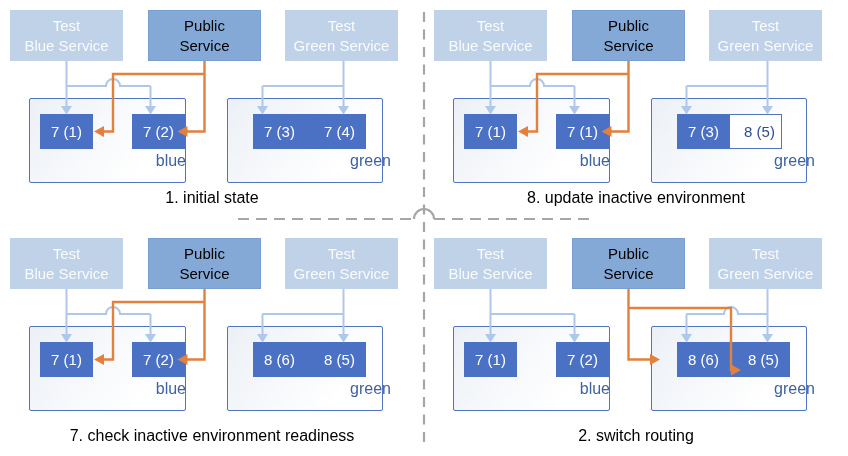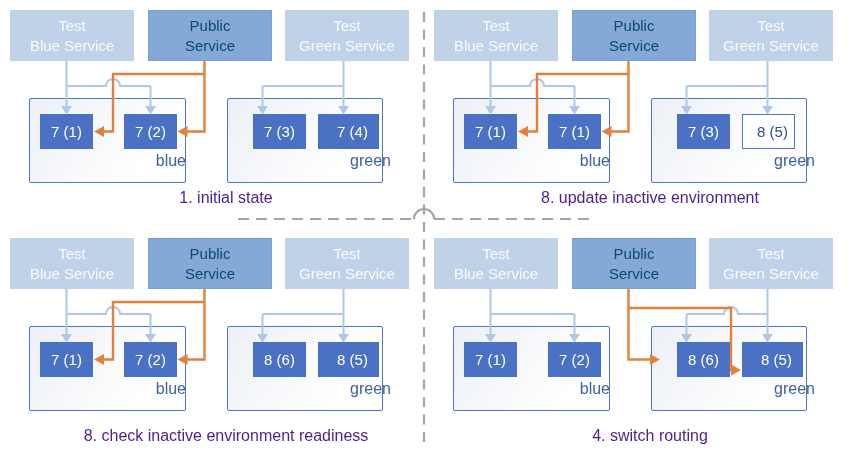--- a/index.html
+++ b/index.html
@@ -7,50 +7,50 @@
     position:relative; width:848px; height:456px; background:#ffffff;
     font-family:"Liberation Sans", sans-serif; overflow:hidden;
   }
   .panel { position:absolute; width:424px; height:228px; }
   .arrows { position:absolute; left:0; top:0; width:424px; height:228px; pointer-events:none; z-index:3; }
   .lb  { stroke:#afc7e8; stroke-width:2; fill:none; }
   .lbh { fill:#afc7e8; }
   .or  { stroke:#e2803c; stroke-width:2.4; fill:none; }
   .orh { fill:#e2803c; }
   .svc {
-    position:absolute; top:10px; height:51px; width:124px; z-index:1;
+    position:absolute; top:10px; height:51px; width:113px; z-index:1;
     display:flex; flex-direction:column; align-items:center; justify-content:center;
     font-size:15px; line-height:1.3; text-align:center;
   }
   .svc.light  { background:#c0d2e8; color:#f8fbff; }
-  .svc.public { background:#85a9d7; color:#0c4a6e; border:1px solid #7aa0d0; box-sizing:border-box; }
+  .svc.public { background:#85a9d7; color:#000000; border:1px solid #7aa0d0; box-sizing:border-box; }
   .env {
     position:absolute; top:98px; height:85px; box-sizing:border-box; z-index:1;
     border:1.5px solid #4f74c2; border-radius:2px;
     background:linear-gradient(125deg,#ecf0f6 0%,#ffffff 75%);
   }
   .env.blue-env  { left:29px;  width:157px; }
   .env.green-env { left:227px; width:156px; }
   .pod {
     position:absolute; top:114px; width:53px; height:35px; z-index:2;
     background:#4b71c5; color:#ffffff; display:flex; align-items:center; justify-content:center;
     font-size:15px;
   }
   .pod.outline { background:#ffffff; border:1.5px solid #4f74c2; color:#2e4d8f; box-sizing:border-box; }
-  .pod.p1 { left:40px; }  .pod.p2 { left:124px; }
-  .pod.p3 { left:253px; } .pod.p4 { left:318px;padding-left:8px; }
+  .pod.p1 { left:40px; }  .pod.p2 { left:132px; }
+  .pod.p3 { left:253px; } .pod.p4 { left:305px;padding-left:8px; }
   .env-label {
     position:absolute; top:152px; z-index:2; text-align:right;
     font-size:16px; color:#3f62a0;
   }
   .env-label.blue-lbl  { left:29px;  width:157px; }
   .env-label.green-lbl { left:227px; width:164px; }
   .title {
-    position:absolute; top:189px; left:14px; width:100%; z-index:2;
-    text-align:center; font-size:16px; color:#4c1d95;
+    position:absolute; top:189px; left:0; width:100%; z-index:2;
+    text-align:center; font-size:16px; color:#000000;
   }
   .panel-bottom .title { top:199px; }
   .dividers { position:absolute; left:0; top:0; z-index:4; pointer-events:none; }
   .dash { stroke:#a6a6a6; stroke-width:2.2; fill:none; }
 </style>
 </head>
 <body>
 
 <div class="stage">
 
@@ -138,21 +138,21 @@
       <span>Green Service</span>
     </div>
     <div class="env blue-env"></div>
     <div class="env green-env"></div>
     <div class="pod p1">7 (1)</div>
     <div class="pod p2">7 (2)</div>
     <div class="pod p3">8 (6)</div>
     <div class="pod p4">8 (5)</div>
     <div class="env-label blue-lbl">blue</div>
     <div class="env-label green-lbl">green</div>
-    <div class="title">8. check inactive environment readiness</div>
+    <div class="title">7. check inactive environment readiness</div>
     <svg class="arrows" viewBox="0 0 424 228">
       <path class="lb" d="M66.5 61 V107 M66.5 86 H106 A7 7 0 0 1 120 86 H150.5 M150.5 86 V107"></path>
       <polygon class="lbh" points="61,106 72,106 66.5,114.5"></polygon>
       <polygon class="lbh" points="145,106 156,106 150.5,114.5"></polygon>
       <path class="lb" d="M343.5 61 V107 M262.5 86 H343.5 M262.5 86 V107"></path>
       <polygon class="lbh" points="257,106 268,106 262.5,114.5"></polygon>
       <polygon class="lbh" points="338,106 349,106 343.5,114.5"></polygon>
       <path class="or" d="M204.5 61 V131.5 H187 M204.5 74 H113 V131.5 H103"></path>
       <polygon class="orh" points="94,131.5 104,126 104,137"></polygon>
       <polygon class="orh" points="177.5,131.5 187.5,126 187.5,137"></polygon>
@@ -173,21 +173,21 @@
       <span>Green Service</span>
     </div>
     <div class="env blue-env"></div>
     <div class="env green-env"></div>
     <div class="pod p1">7 (1)</div>
     <div class="pod p2">7 (2)</div>
     <div class="pod p3">8 (6)</div>
     <div class="pod p4">8 (5)</div>
     <div class="env-label blue-lbl">blue</div>
     <div class="env-label green-lbl">green</div>
-    <div class="title">4. switch routing</div>
+    <div class="title">2. switch routing</div>
     <svg class="arrows" viewBox="0 0 424 228">
       <path class="lb" d="M66.5 61 V107 M66.5 86 H150.5 M150.5 86 V107"></path>
       <polygon class="lbh" points="61,106 72,106 66.5,114.5"></polygon>
       <polygon class="lbh" points="145,106 156,106 150.5,114.5"></polygon>
       <path class="lb" d="M343.5 61 V107 M262.5 86 H300 A7 7 0 0 1 314 86 H343.5 M262.5 86 V107"></path>
       <polygon class="lbh" points="257,106 268,106 262.5,114.5"></polygon>
       <polygon class="lbh" points="338,106 349,106 343.5,114.5"></polygon>
       <path class="or" d="M204.5 61 V131.5 H226 M204.5 80 H307 V142 H308"></path>
       <polygon class="orh" points="236,131.5 226,126 226,137"></polygon>
       <polygon class="orh" points="317,142 307,136.5 307,147.5"></polygon>

